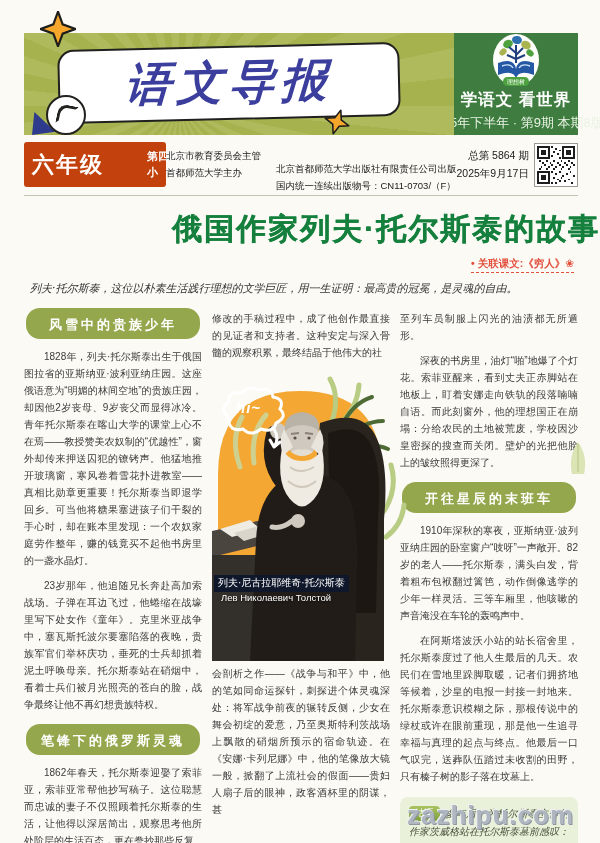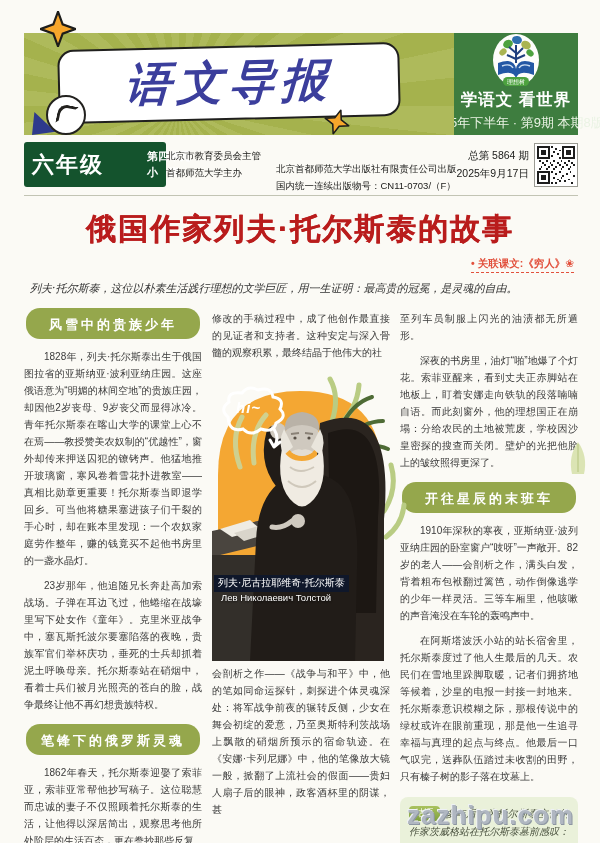--- a/index.html
+++ b/index.html
@@ -44,41 +44,41 @@
     border-radius:50% 0 0 0; transform:rotate(12deg);
   }
   .tri { position:absolute; left:8px; top:74px; width:30px; height:28px;
     background:#2e3a8c; clip-path:polygon(0 100%, 8% 18%, 78% 88%); }
   .logo-emblem { width:48px; height:54px; }
   .slogan { color:#fff; font-weight:bold; font-size:16.5px; letter-spacing:1px; margin-top:2px; white-space:nowrap; }
   .edition { color:#eaf3e4; font-size:13px; margin-top:3px; white-space:nowrap; }
 
   
   .info-bar { margin:6px 22px 0 24px; display:flex; align-items:center; height:47px; }
-  .grade-box { width:142px; height:45px; background:#14532d; border-radius:3px;
+  .grade-box { width:142px; height:45px; background:#c2410c; border-radius:3px;
     display:flex; align-items:center; padding:0 8px; }
   .grade { color:#fff; font-size:22px; font-weight:bold; letter-spacing:2px; white-space:nowrap; }
   .grade-div { width:1px; height:30px; background:rgba(255,255,255,.8); margin:0 7px 0 8px; }
   .unit { color:#fff; font-size:11px; font-weight:bold; line-height:1.45; white-space:nowrap;margin-left:28px; }
   .pub { font-size:9.5px; color:#20201e; line-height:1.75; white-space:nowrap; }
   .pub1 { }
   .pub2 { margin-left:15px;margin-top:26px; }
   .issue { margin-left:auto; margin-right:8px; text-align:right; font-size:10.5px;
     color:#20201e; line-height:1.7; white-space:nowrap; }
   .qr-wrap { position:relative; width:54px; height:47px; }
   .qr-strip { position:absolute; left:0; top:6px; width:7px; height:34px; background:#7fa24a; border-radius:1px; }
   .qr-strip i { display:block; width:3px; height:3px; background:#e9f0dc; margin:3px auto 0; }
   .qr { position:absolute; right:0; top:2px; width:44px; height:44px; background:#fff;
     border:1px solid #9a9a92; padding:2px; }
   .qr svg { display:block; width:100%; height:100%; }
   .rule { margin:7px 22px 0 24px; border-top:1px solid #c2c4b4; }
 
   
-  .headline { margin-top:13px; text-align:center; font-size:30px; font-weight:900;
-    color:#b91c1c; letter-spacing:2px; text-shadow:0.6px 0 currentColor; }
+  .headline { margin-top:13px; text-align:right; font-size:30px; font-weight:900;
+    color:#15803d; letter-spacing:2px; text-shadow:0.6px 0 currentColor; }
   .related-row { text-align:right; margin:3px 26px 0 0; height:16px; }
   .related { display:inline-block; color:#e2503c; font-size:10.5px; font-weight:bold;
     border-bottom:1.5px dashed #e2503c; padding-bottom:1px; }
   .related .flower { font-weight:normal; }
   .intro { margin:12px 26px 2px 30px; font-family:"DejaVu Serif", serif; font-style:italic;
     font-size:11px; color:#333; white-space:nowrap; }
 
   
   .cols { display:flex; gap:10px; margin:10px 22px 0 24px; height:540px; overflow:hidden; }
   .col { width:178px; }
@@ -325,21 +325,21 @@
         <div class="cap-ru">Лев Николаевич Толстой</div>
       </div>
 
       <p>会剖析之作——《战争与和平》中，他的笔如同命运探针，刺探进个体灵魂深处：将军战争前夜的辗转反侧，少女在舞会初绽的爱意，乃至奥斯特利茨战场上飘散的硝烟所预示的宿命轨迹。在《安娜·卡列尼娜》中，他的笔像放大镜一般，掀翻了上流社会的假面——贵妇人扇子后的眼神，政客酒杯里的阴谋，甚</p>
     </div>
 
     <div class="col">
       <p>至列车员制服上闪光的油渍都无所遁形。</p>
       <p class="indent">深夜的书房里，油灯“啪”地爆了个灯花。索菲亚醒来，看到丈夫正赤脚站在地板上，盯着安娜走向铁轨的段落喃喃自语。而此刻窗外，他的理想国正在崩塌：分给农民的土地被荒废，学校因沙皇密探的搜查而关闭。壁炉的光把他脸上的皱纹照得更深了。</p>
       <div class="pill mid">开往星辰的末班车</div>
-      <p class="indent">1910年深秋的寒夜，亚斯纳亚·波列亚纳庄园的卧室窗户“吱呀”一声敞开。82岁的老人——会剖析之作，满头白发，背着粗布包袱翻过篱笆，动作倒像逃学的少年一样灵活。三等车厢里，他咳嗽的声音淹没在车轮的轰鸣声中。</p>
+      <p class="indent">1910年深秋的寒夜，亚斯纳亚·波列亚纳庄园的卧室窗户“吱呀”一声敞开。82岁的老人——托尔斯泰，满头白发，背着粗布包袱翻过篱笆，动作倒像逃学的少年一样灵活。三等车厢里，他咳嗽的声音淹没在车轮的轰鸣声中。</p>
       <p class="indent">在阿斯塔波沃小站的站长宿舍里，托尔斯泰度过了他人生最后的几天。农民们在雪地里跺脚取暖，记者们拥挤地等候着，沙皇的电报一封接一封地来。托尔斯泰意识模糊之际，那根传说中的绿杖或许在眼前重现，那是他一生追寻幸福与真理的起点与终点。他最后一口气叹完，送葬队伍踏过未收割的田野，只有榛子树的影子落在坟墓上。</p>
       <div class="conclusion">
         <span class="badge">结语</span><span>多年后，为托尔斯泰立传的作家茨威格站在托尔斯泰墓前感叹：这是“世间最美的坟墓”。</span>
       </div>
     </div>
   </div>
 
   <svg class="edge-leaf" viewBox="0 0 22 48">
     <path d="M4,46 Q0,28 10,14 Q20,28 16,46 Z" fill="#dbe4b4"></path>
     <path d="M10,16 L10,44" stroke="#c2cf90" stroke-width="1.5"></path>

